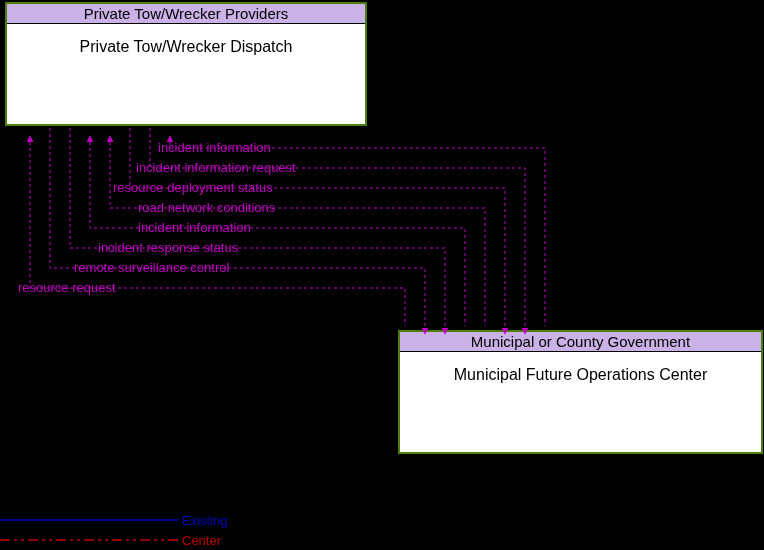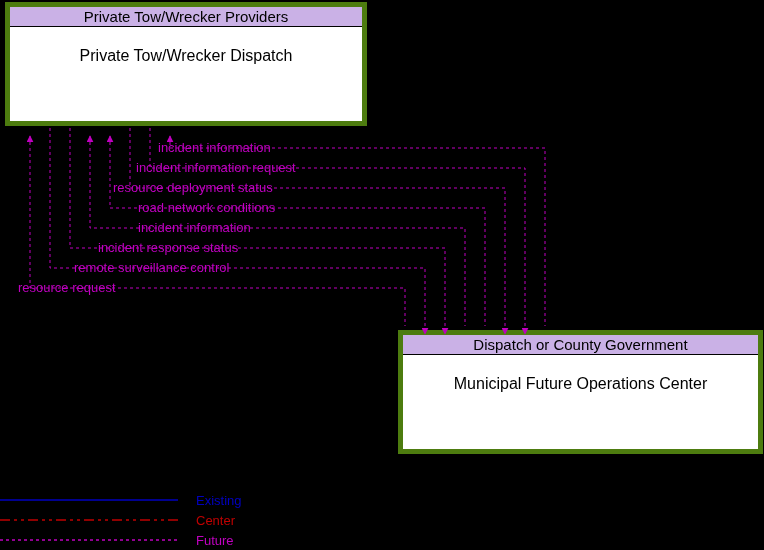--- a/index.html
+++ b/index.html
@@ -1,36 +1,36 @@
 <!DOCTYPE html>
 <html><head>
 <meta charset="utf-8">
 <style>
   html,body{margin:0;padding:0;width:764px;height:550px;background:#000;font-family:Arial,Helvetica,sans-serif;overflow:hidden}
-  .box{position:absolute;background:#fff;border:5px solid #4d7c0f;box-sizing:border-box}
+  .box{position:absolute;background:#fff;border:2px solid #4d7c0f;box-sizing:border-box}
   .box-header{background:#cab1e6;text-align:center;font-size:15px;padding:1px 0;border-bottom:1px solid #000;cursor:pointer}
-  .box-body{text-align:center;font-size:16px;padding-top:20px}
+  .box-body{text-align:center;font-size:16px;padding-top:14px}
   .flow-label{position:absolute;color:#c000c0;font-size:13px;white-space:nowrap}
   .legend{position:absolute;left:0;bottom:0;width:400px}
   .legend-row{display:flex;align-items:center;height:20px}
   .legend-line{width:178px;height:16px;position:relative}
   .legend-line svg{position:absolute;top:7px;left:0}
-  .legend-text{font-size:13px;margin-left:18px}
+  .legend-text{font-size:13px;margin-left:4px}
   svg.flows{position:absolute;left:0;top:0;pointer-events:none}
 </style>
 </head>
 <body>
 
 <div class="box" style="left:5px;top:2px;width:362px;height:124px">
   <div class="box-header">Private Tow/Wrecker Providers</div>
   <div class="box-body">Private Tow/Wrecker Dispatch</div>
 </div>
 
 <div class="box" style="left:398px;top:330px;width:365px;height:124px">
-  <div class="box-header">Dispatch or County Government</div>
+  <div class="box-header">Municipal or County Government</div>
   <div class="box-body">Municipal Future Operations Center</div>
 </div>
 
 <div class="flow-label" style="left:158px;top:140px">incident information</div>
 <div class="flow-label" style="left:136px;top:160px">incident information request</div>
 <div class="flow-label" style="left:113px;top:180px">resource deployment status</div>
 <div class="flow-label" style="left:138px;top:200px">road network conditions</div>
 <div class="flow-label" style="left:138px;top:220px">incident information</div>
 <div class="flow-label" style="left:98px;top:240px">incident response status</div>
 <div class="flow-label" style="left:74px;top:260px">remote surveillance control</div>
@@ -65,21 +65,13 @@
     <span class="legend-text" style="color:#0000c0">Existing</span>
   </div>
   <div class="legend-row">
     <div class="legend-line">
       <svg width="178" height="2">
           <line x1="0" y1="1" x2="178" y2="1" stroke="#c00000" stroke-width="1.5" stroke-dasharray="10 4 3 4 3 4"></line>
         </svg>
     </div>
     <span class="legend-text" style="color:#c00000">Center</span>
   </div>
-  <div class="legend-row">
-    <div class="legend-line">
-      <svg width="178" height="2">
-          <line x1="0" y1="1" x2="178" y2="1" stroke="#c000c0" stroke-width="1.5" stroke-dasharray="3 3"></line>
-        </svg>
-    </div>
-    <span class="legend-text" style="color:#c000c0">Future</span>
-  </div>
 </div>
 
 </body></html>

